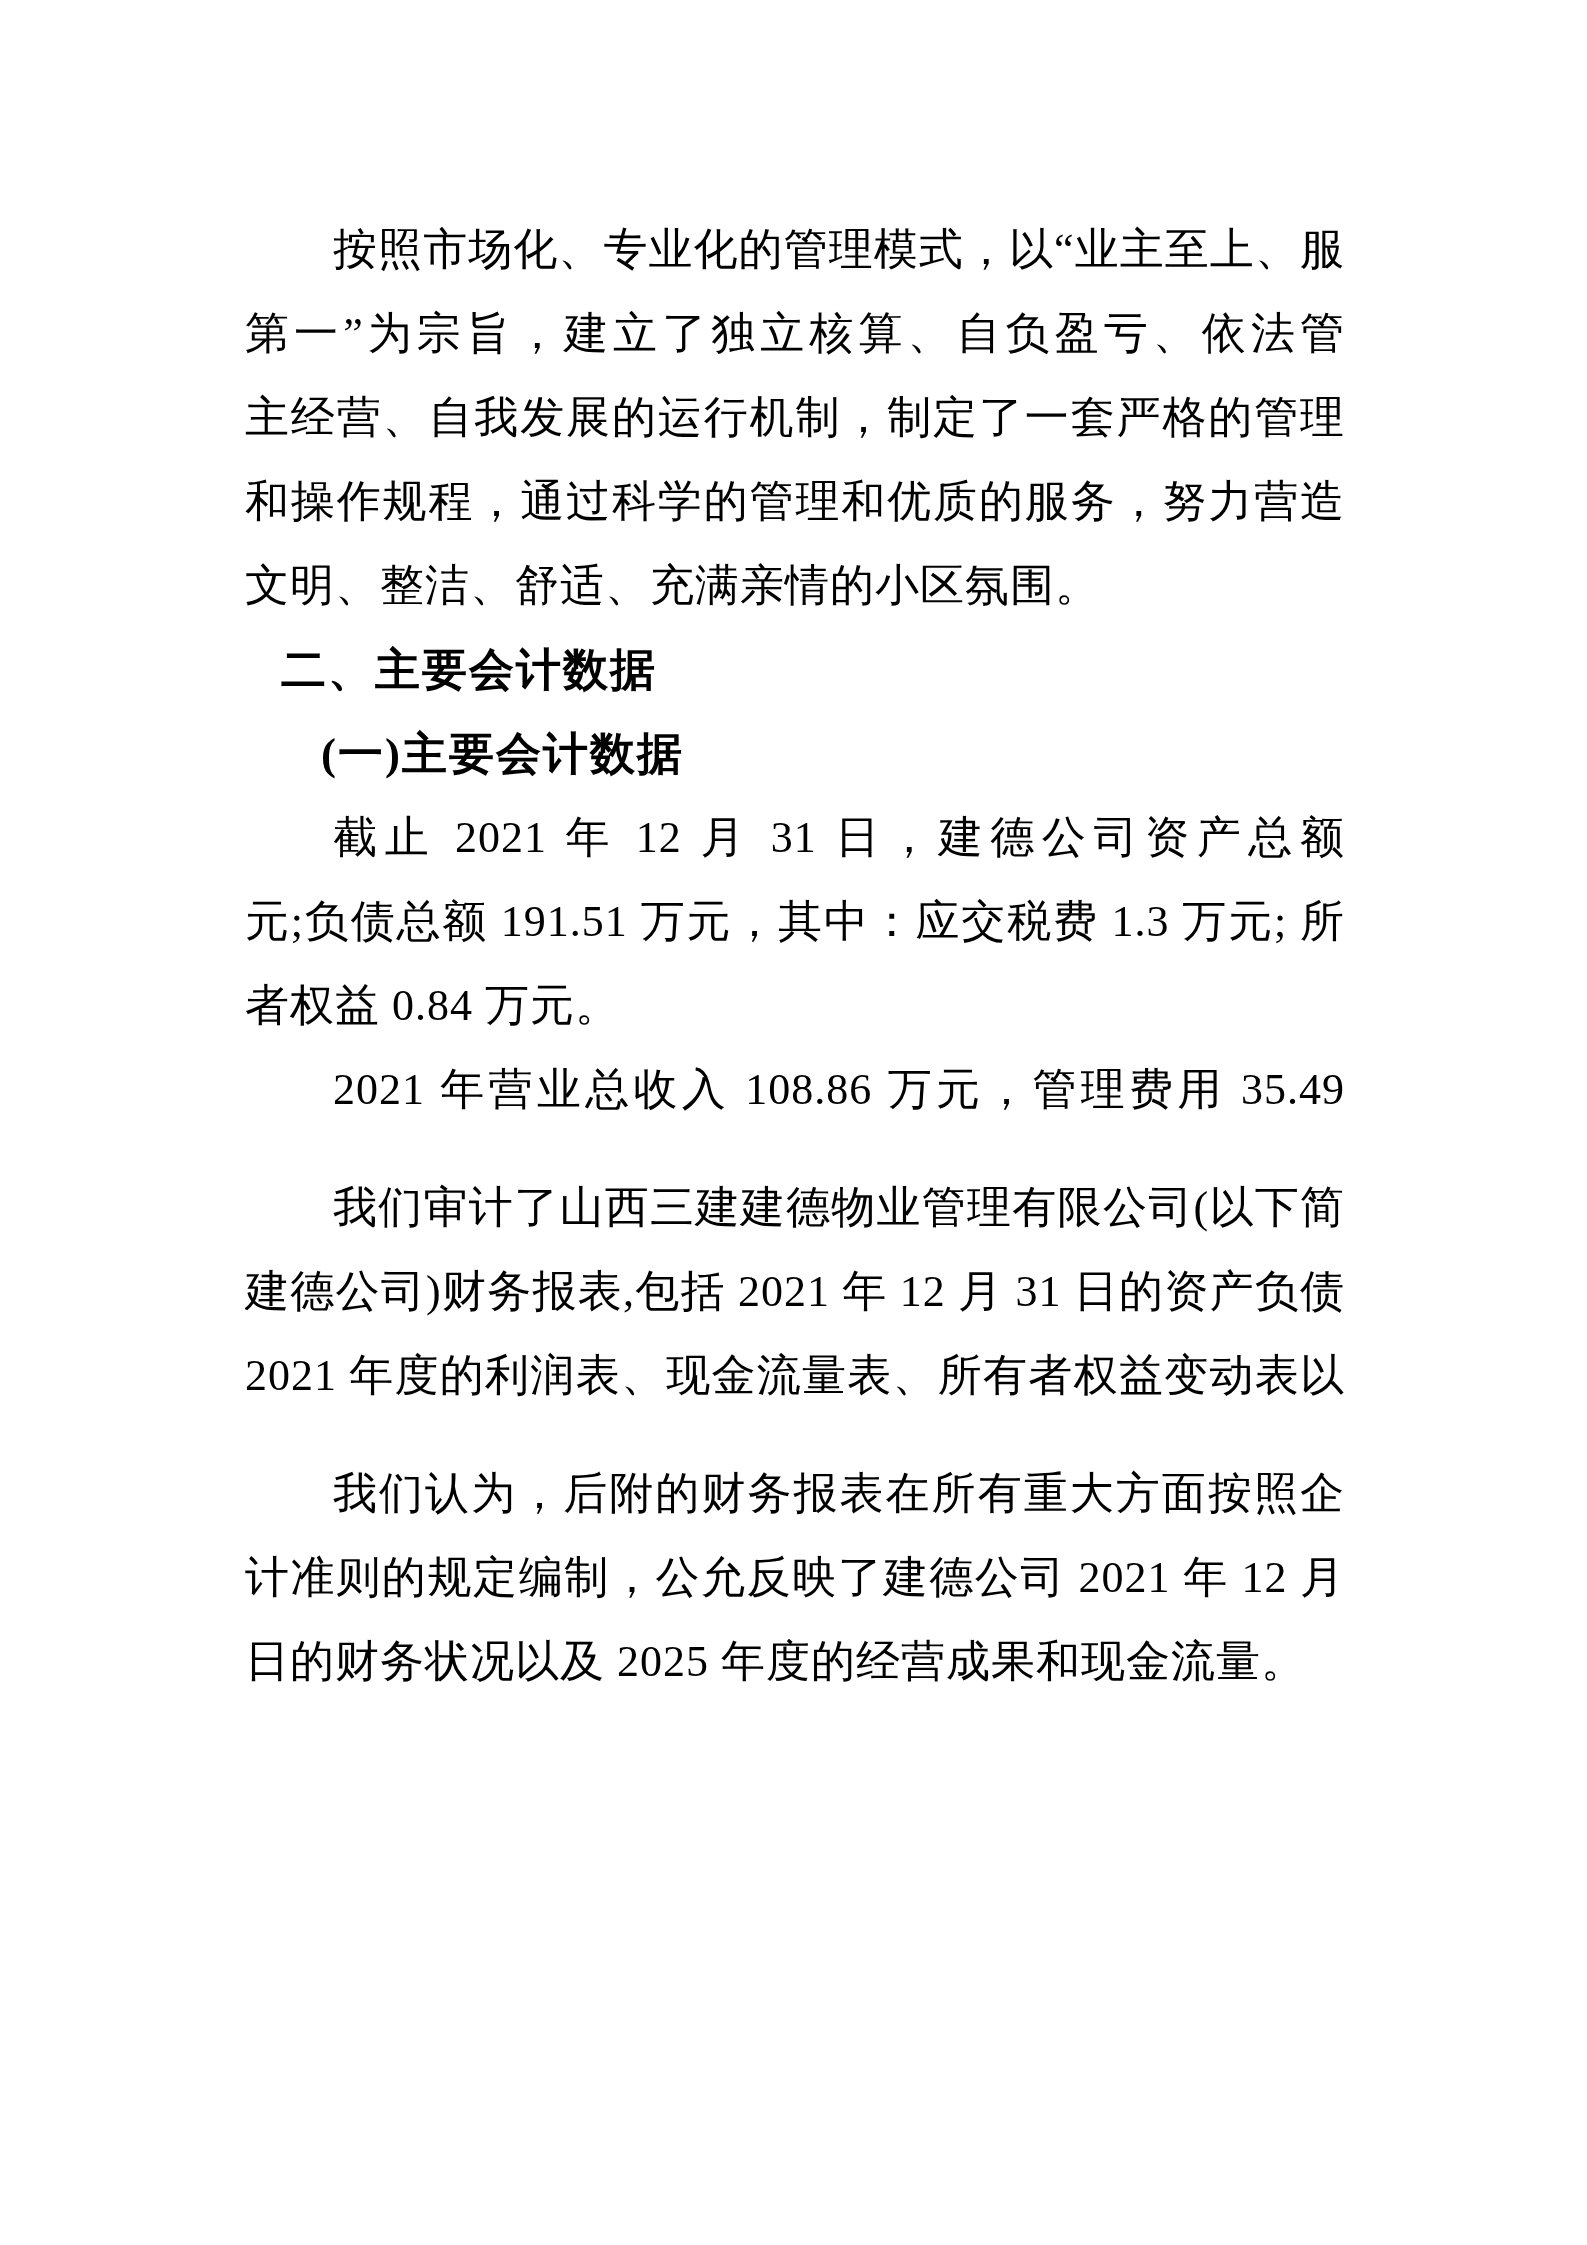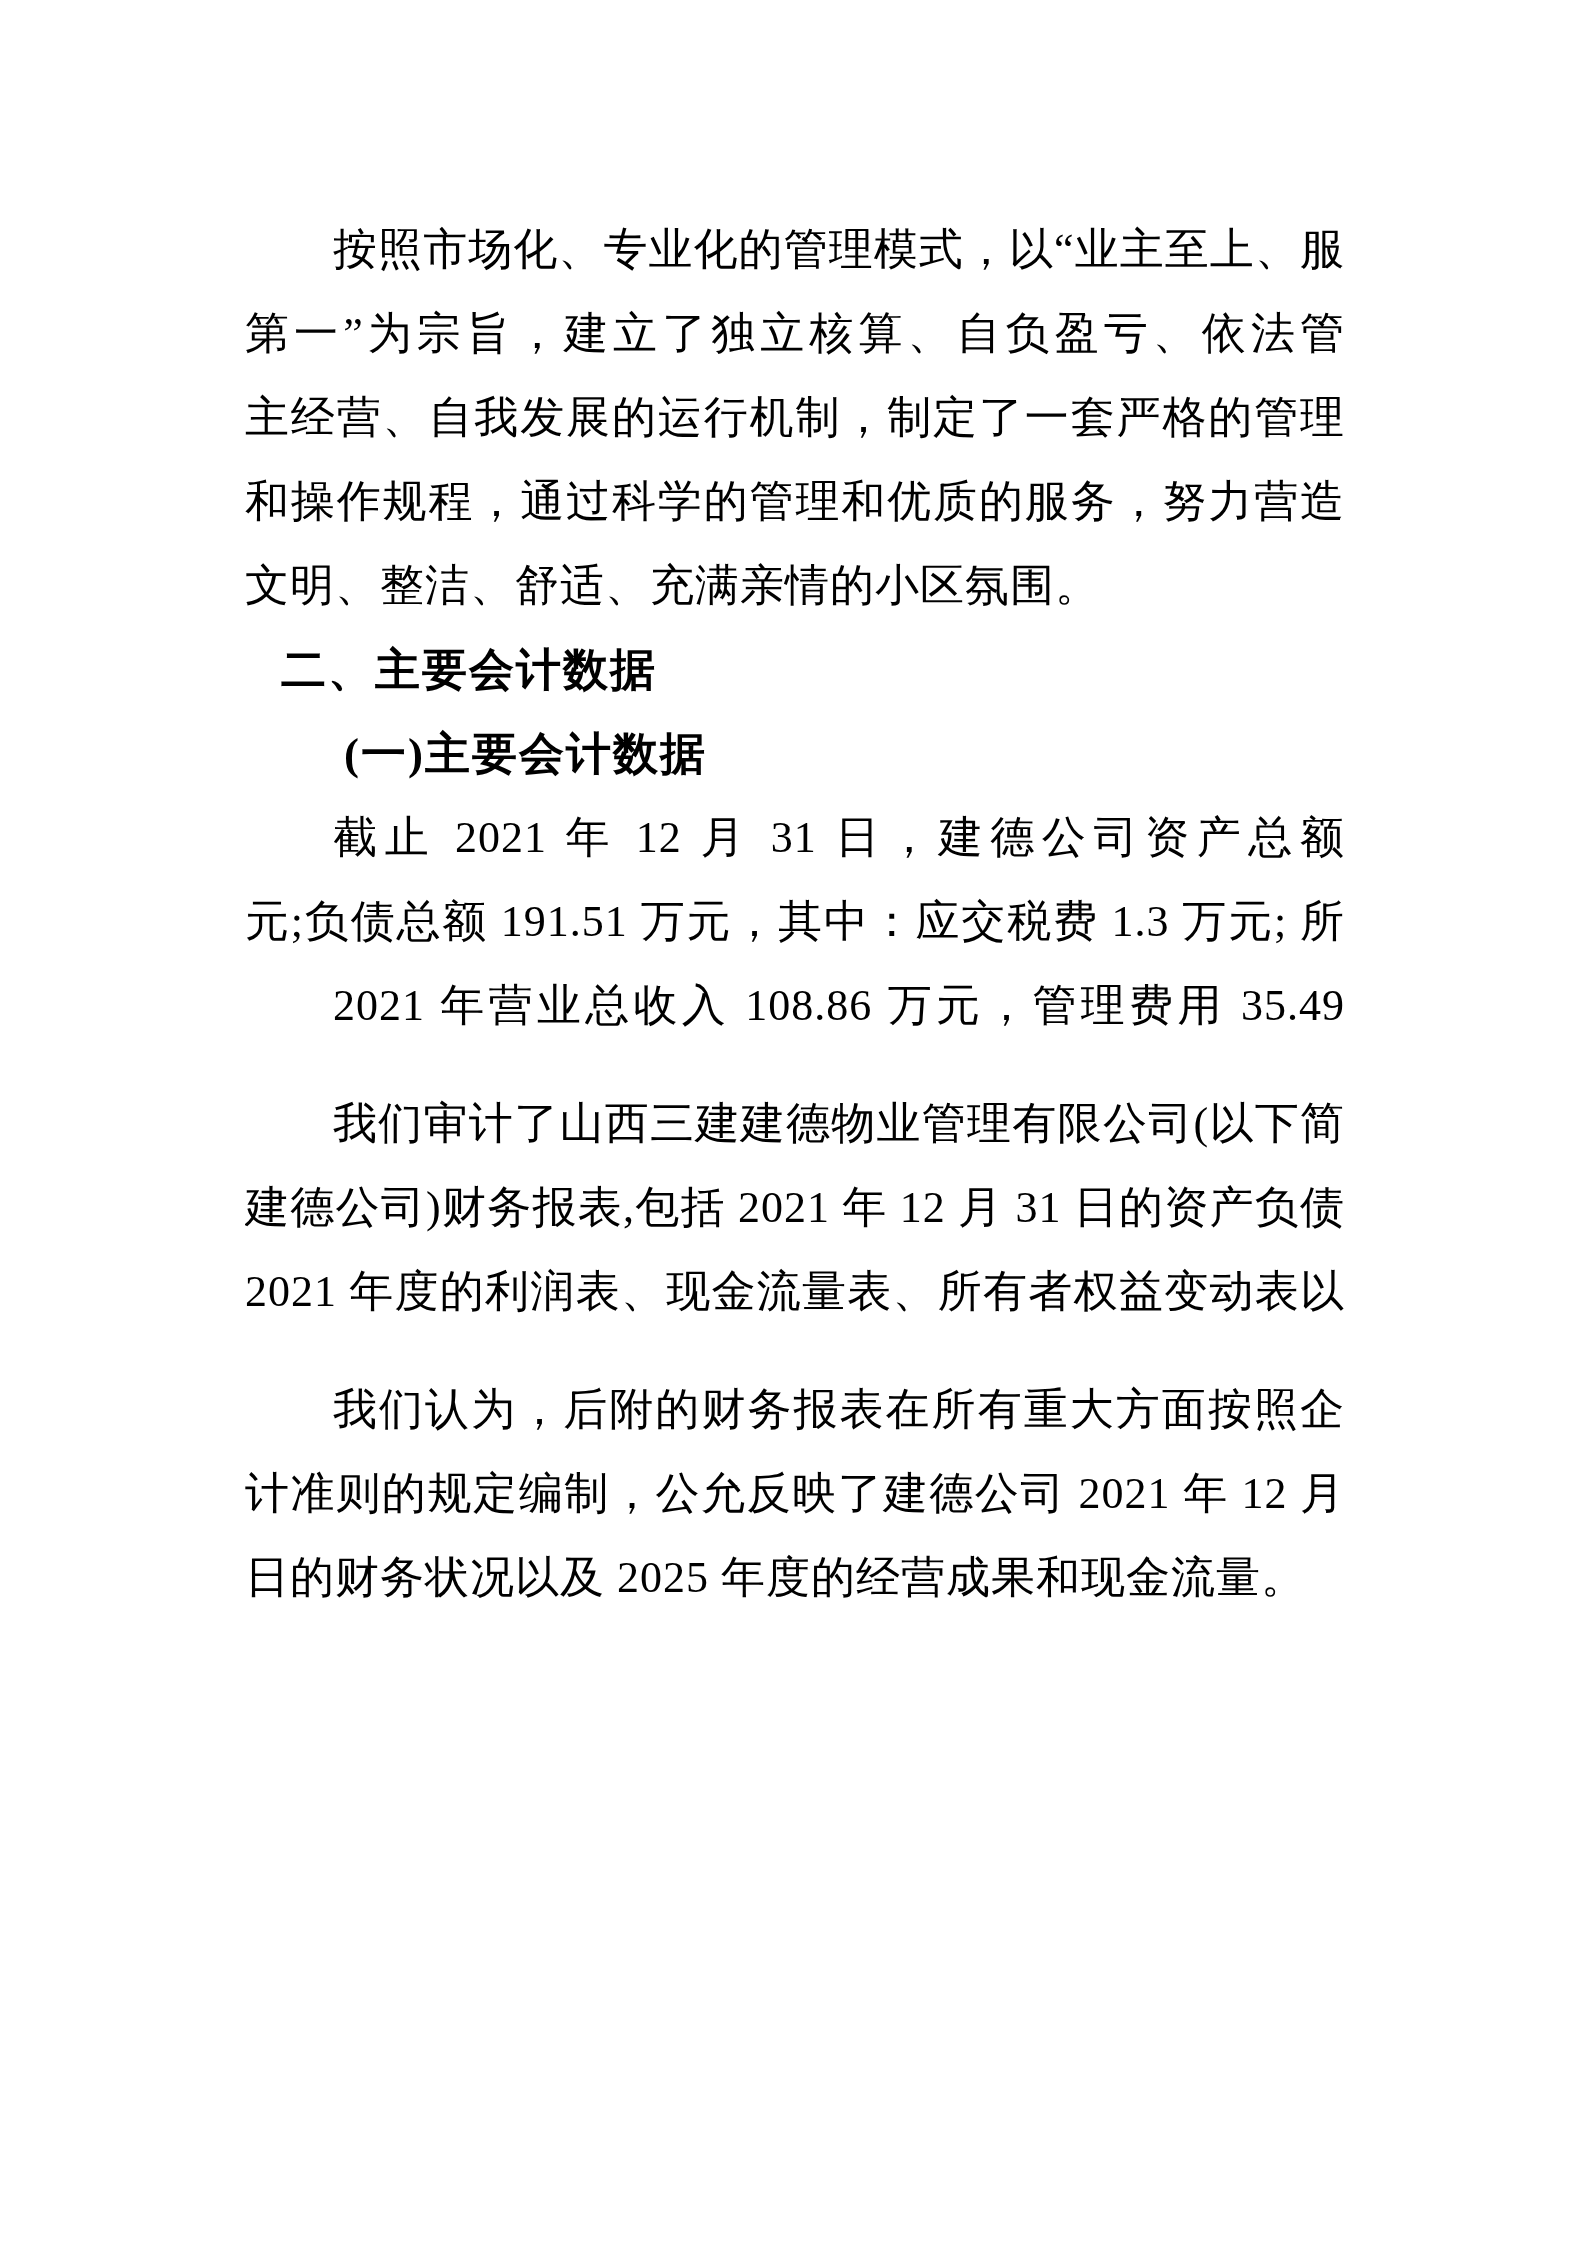--- a/index.html
+++ b/index.html
@@ -49,21 +49,21 @@
     font-family: "Liberation Sans", "DejaVu Sans", sans-serif;
     margin-left: 36px;
     letter-spacing: 2px;
   }
   .h-kai {
     height: 84px;
     line-height: 84px;
     font-size: 45px;
     font-weight: bold;
     font-family: "Liberation Serif", "DejaVu Serif", serif;
-    margin-left: 99px;
+    margin-left: 76px;
     letter-spacing: 2px;
   }
   .h-hei-lg {
     height: 84px;
     line-height: 84px;
     font-size: 48px;
     font-weight: bold;
     font-family: "Liberation Sans", "DejaVu Sans", sans-serif;
     margin-left: 0;
     letter-spacing: 2px;
@@ -76,20 +76,21 @@
   <div class="content">
       <div class="line indent just">按照市场化、专业化的管理模式，以“业主至上、服务</div>
       <div class="line just">第一”为宗旨，建立了独立核算、自负盈亏、依法管理、自</div>
       <div class="line just">主经营、自我发展的运行机制，制定了一套严格的管理制度</div>
       <div class="line just">和操作规程，通过科学的管理和优质的服务，努力营造安全、</div>
       <div class="line plain">文明、整洁、舒适、充满亲情的小区氛围。</div>
       <div class="h-hei">二、主要会计数据</div>
       <div class="h-kai">(一)主要会计数据</div>
       <div class="line indent just">截止 2021 年 12 月 31 日，建德公司资产总额 192.34 万</div>
       <div class="line just">元;负债总额 191.51 万元，其中：应交税费 1.3 万元; 所有</div>
+      <div class="line plain">者权益 0.84 万元。</div>
       <div class="line indent just">2021 年营业总收入 108.86 万元，管理费用 35.49 万元，</div>
       <div class="line indent just" style="margin-top: 34px;">我们审计了山西三建建德物业管理有限公司(以下简称</div>
       <div class="line just">建德公司)财务报表,包括 2021 年 12 月 31 日的资产负债表，</div>
       <div class="line just">2021 年度的利润表、现金流量表、所有者权益变动表以及财</div>
       <div class="line indent just" style="margin-top: 34px;">我们认为，后附的财务报表在所有重大方面按照企业会</div>
       <div class="line just">计准则的规定编制，公允反映了建德公司 2021 年 12 月 31</div>
       <div class="line plain">日的财务状况以及 2025 年度的经营成果和现金流量。</div>
     </div>
 </div>
 

